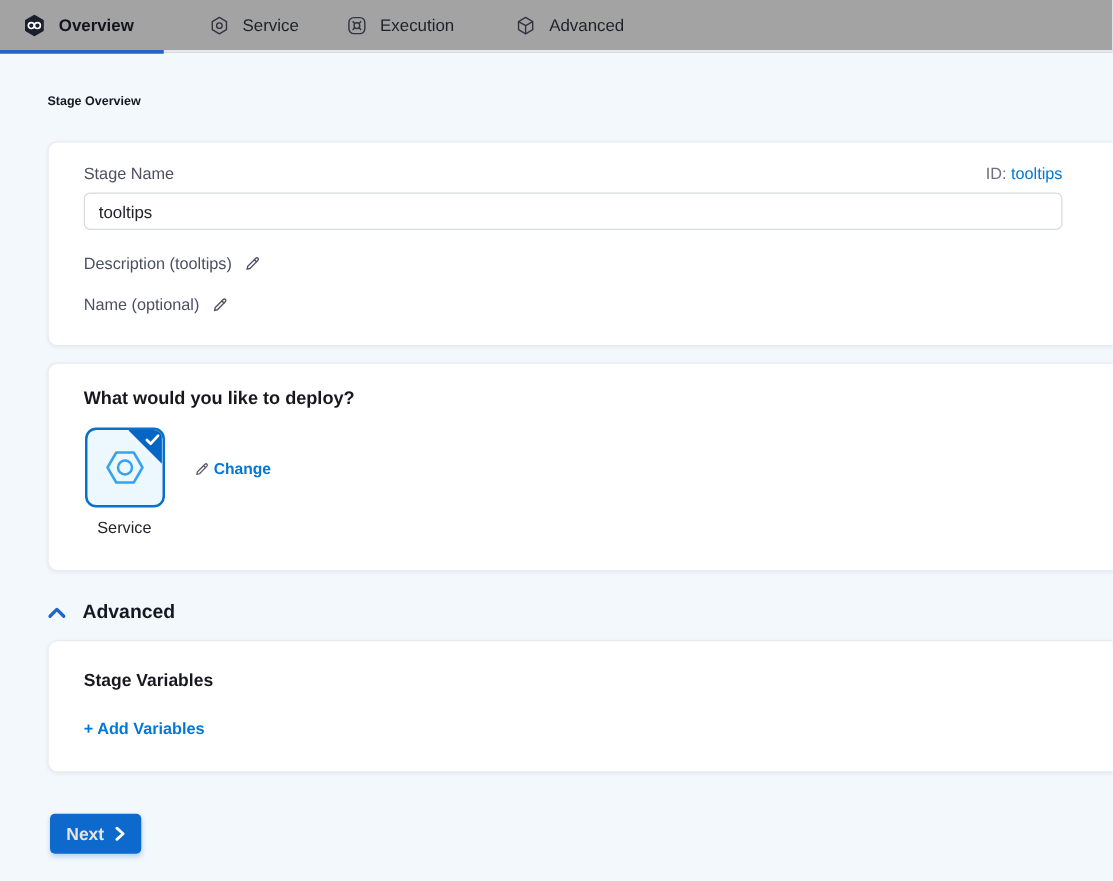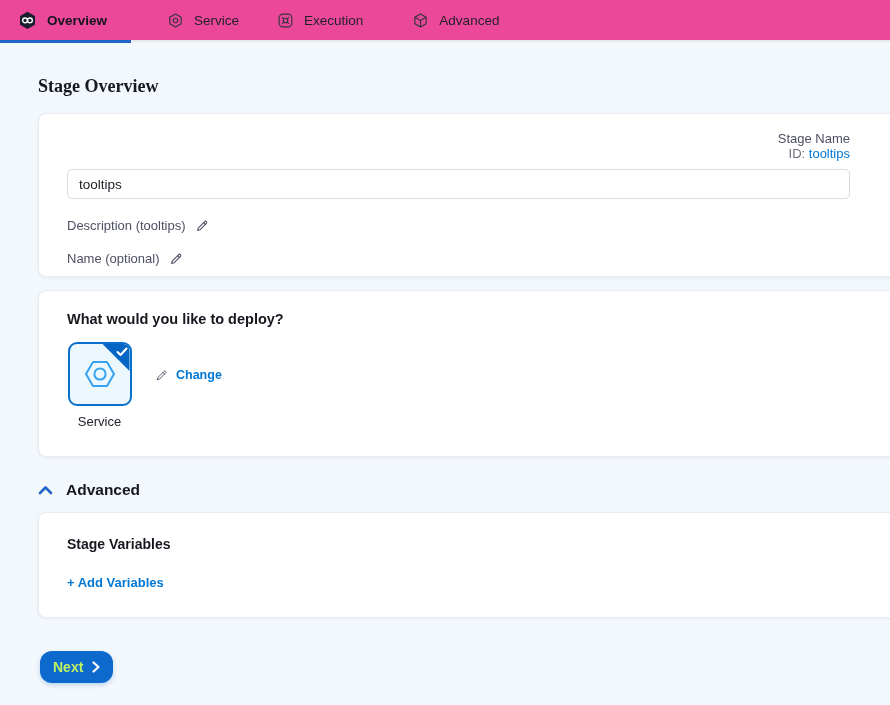--- a/index.html
+++ b/index.html
@@ -8,21 +8,21 @@
     font-family: "Liberation Sans", "DejaVu Sans", sans-serif;
     background:#f2f8fc;
     position:relative;
     overflow:hidden;
     color:#1b1b28;
   }
 
   
   .tabbar{
     position:absolute; top:0; left:0; width:890px; height:42px;
-    background:#ec4899; border-bottom:2px solid #e6e7eb;
+    background:#a3a3a3; border-bottom:2px solid #e6e7eb;
     display:flex; align-items:center; z-index:2;
   }
   .tab{
     height:42px; display:flex; align-items:center; gap:10px;
     font-size:13.5px; color:#1e2027; cursor:pointer; position:relative;
   }
   .tab-overview{ padding:0 24px 0 18px; }
   .tab-service{ padding:0 14px 0 36px; }
   .tab-infrastructure{ padding:0 14px 0 36px; }
   .tab-execution{ padding:0 14px 0 24px; }
@@ -30,33 +30,33 @@
   .tab.active{ font-weight:bold; color:#14141f; }
   .tab.active::after{
     content:""; position:absolute; left:0; right:0; bottom:-2px; height:3px;
     background:#2065c8;
   }
   .tab svg{ flex:0 0 auto; }
 
   
   .page-title{
     position:absolute; left:38px; top:76px;
-    font-size:18px; font-weight:bold; color:#17171f;font-family:Liberation Serif, serif;
+    font-size:10px; font-weight:bold; color:#17171f;
   }
   .card{
     position:absolute; left:38px; right:-18px;
     background:#ffffff; border:1px solid #e9ebf1; border-radius:8px;
     box-shadow:0 1px 3px rgba(40,41,61,0.06);
   }
   .card-stage{ top:113px; height:164px; padding:17px 0 0 28px; }
   .card-deploy{ top:290px; height:167px; padding:20px 0 0 28px; }
   .card-variables{ top:512px; height:106px; padding:23px 0 0 28px; }
 
   .form-width{ width:783px; }
-  .field-head{ display:flex; justify-content:space-between; align-items:flex-end;flex-direction:column; }
+  .field-head{ display:flex; justify-content:space-between; align-items:flex-end; }
   .field-label{ font-size:13px; color:#4d4f63; }
   .id-wrap{ font-size:13px; color:#6e707f;margin-left:48px; }
   .id-link{ color:#0278d5; text-decoration:none; cursor:pointer; }
   .text-input{
     margin-top:8px; width:783px; height:30px;
     border:1px solid #d8dae3; border-radius:5px;
     padding:0 11px; font-size:13.5px; color:#22222a;
     font-family:"Liberation Sans","DejaVu Sans",sans-serif;
     background:#fff; outline:none;
   }
@@ -75,42 +75,42 @@
     position:relative; overflow:hidden; cursor:pointer;
     display:flex; align-items:center; justify-content:center;
   }
   .tile-corner{
     position:absolute; top:0; right:0; width:27px; height:27px;
     background:#0565c4; clip-path:polygon(0 0,100% 0,100% 100%);
   }
   .tile-corner svg{ position:absolute; top:3px; right:2px; }
   .tile-label{ margin-top:8px; font-size:13px; color:#22222d; }
   .change-link{
-    display:flex; align-items:center; gap:8px; margin:26px 0 0 23px;
+    display:flex; align-items:center; gap:3px; margin:26px 0 0 23px;
     font-size:12.5px; font-weight:bold; color:#0278d5; cursor:pointer;
   }
 
   
   .section-header{
     position:absolute; left:38px; top:481px;
     display:flex; align-items:center; gap:13px; cursor:pointer;
   }
   .section-header .title{ font-size:15.5px; font-weight:bold; color:#17171f; }
   .card-title{ font-size:14px; font-weight:bold; color:#17171f; }
   .add-variable{
     display:inline-block; margin-top:23px;
     font-size:13px; font-weight:bold; color:#0278d5; cursor:pointer;
   }
 
   
   .next-btn{
     position:absolute; left:40px; top:651px; height:32px;
-    background:#0e69cc; border:none; border-radius:12px;
+    background:#0e69cc; border:none; border-radius:4px;
     display:flex; align-items:center; gap:9px; padding:0 13px;
-    color:#bef264; font-size:14px; font-weight:bold;
+    color:#e5e5e5; font-size:14px; font-weight:bold;
     font-family:"Liberation Sans","DejaVu Sans",sans-serif;
     cursor:pointer; box-shadow:0 2px 4px rgba(14,105,204,0.25);
   }
 </style>
 </head>
 <body>
 
 <div class="tabbar">
 
   <div class="tab tab-overview active">

